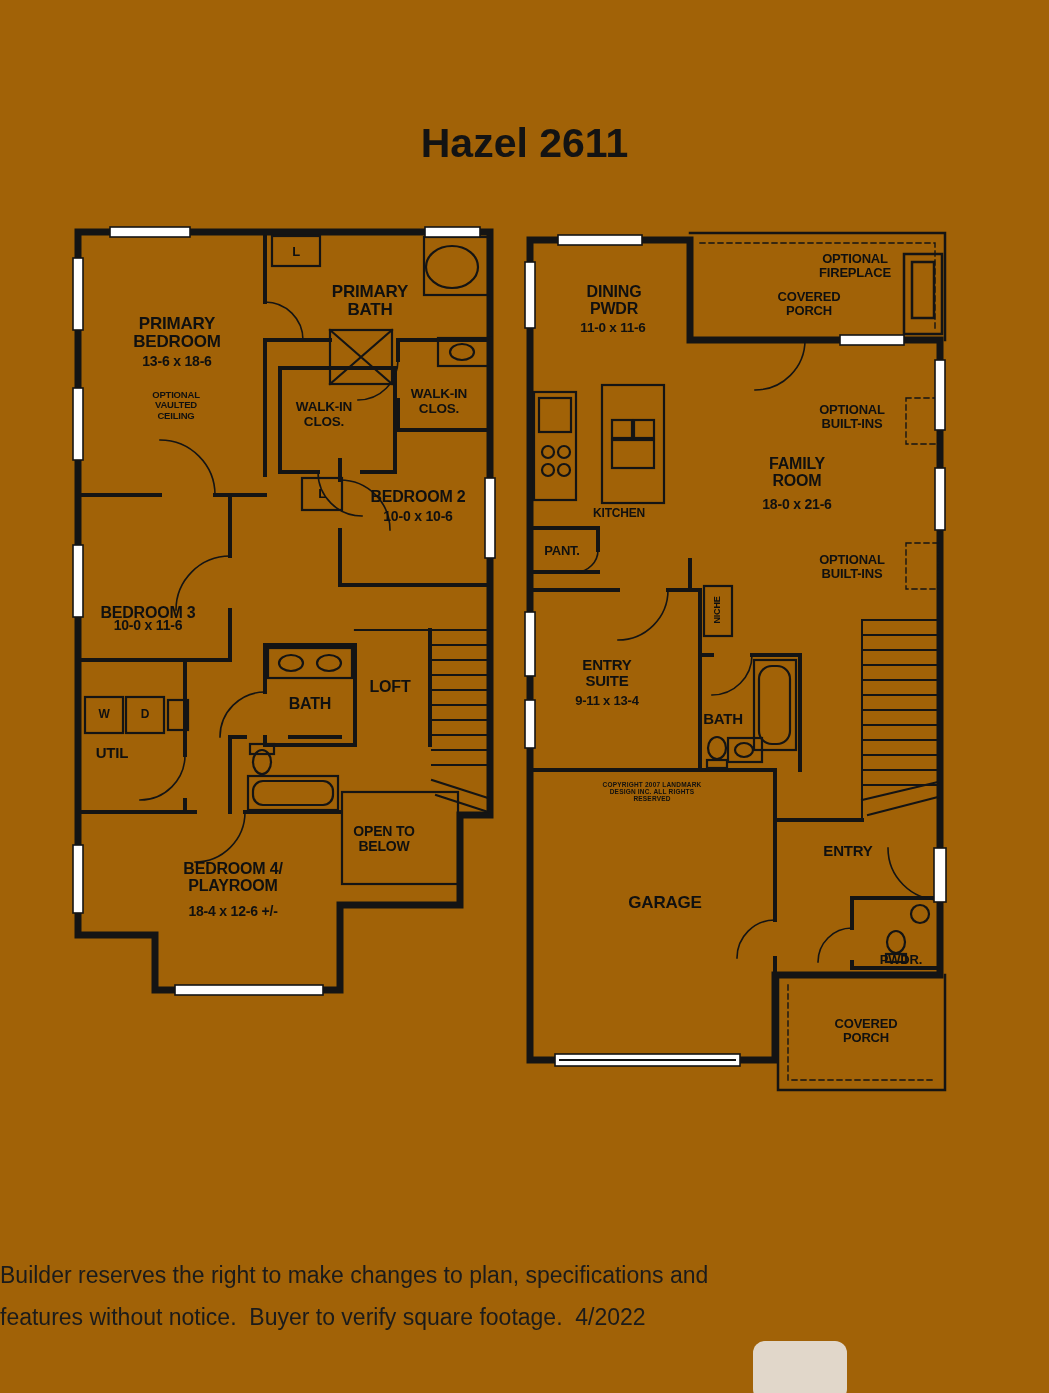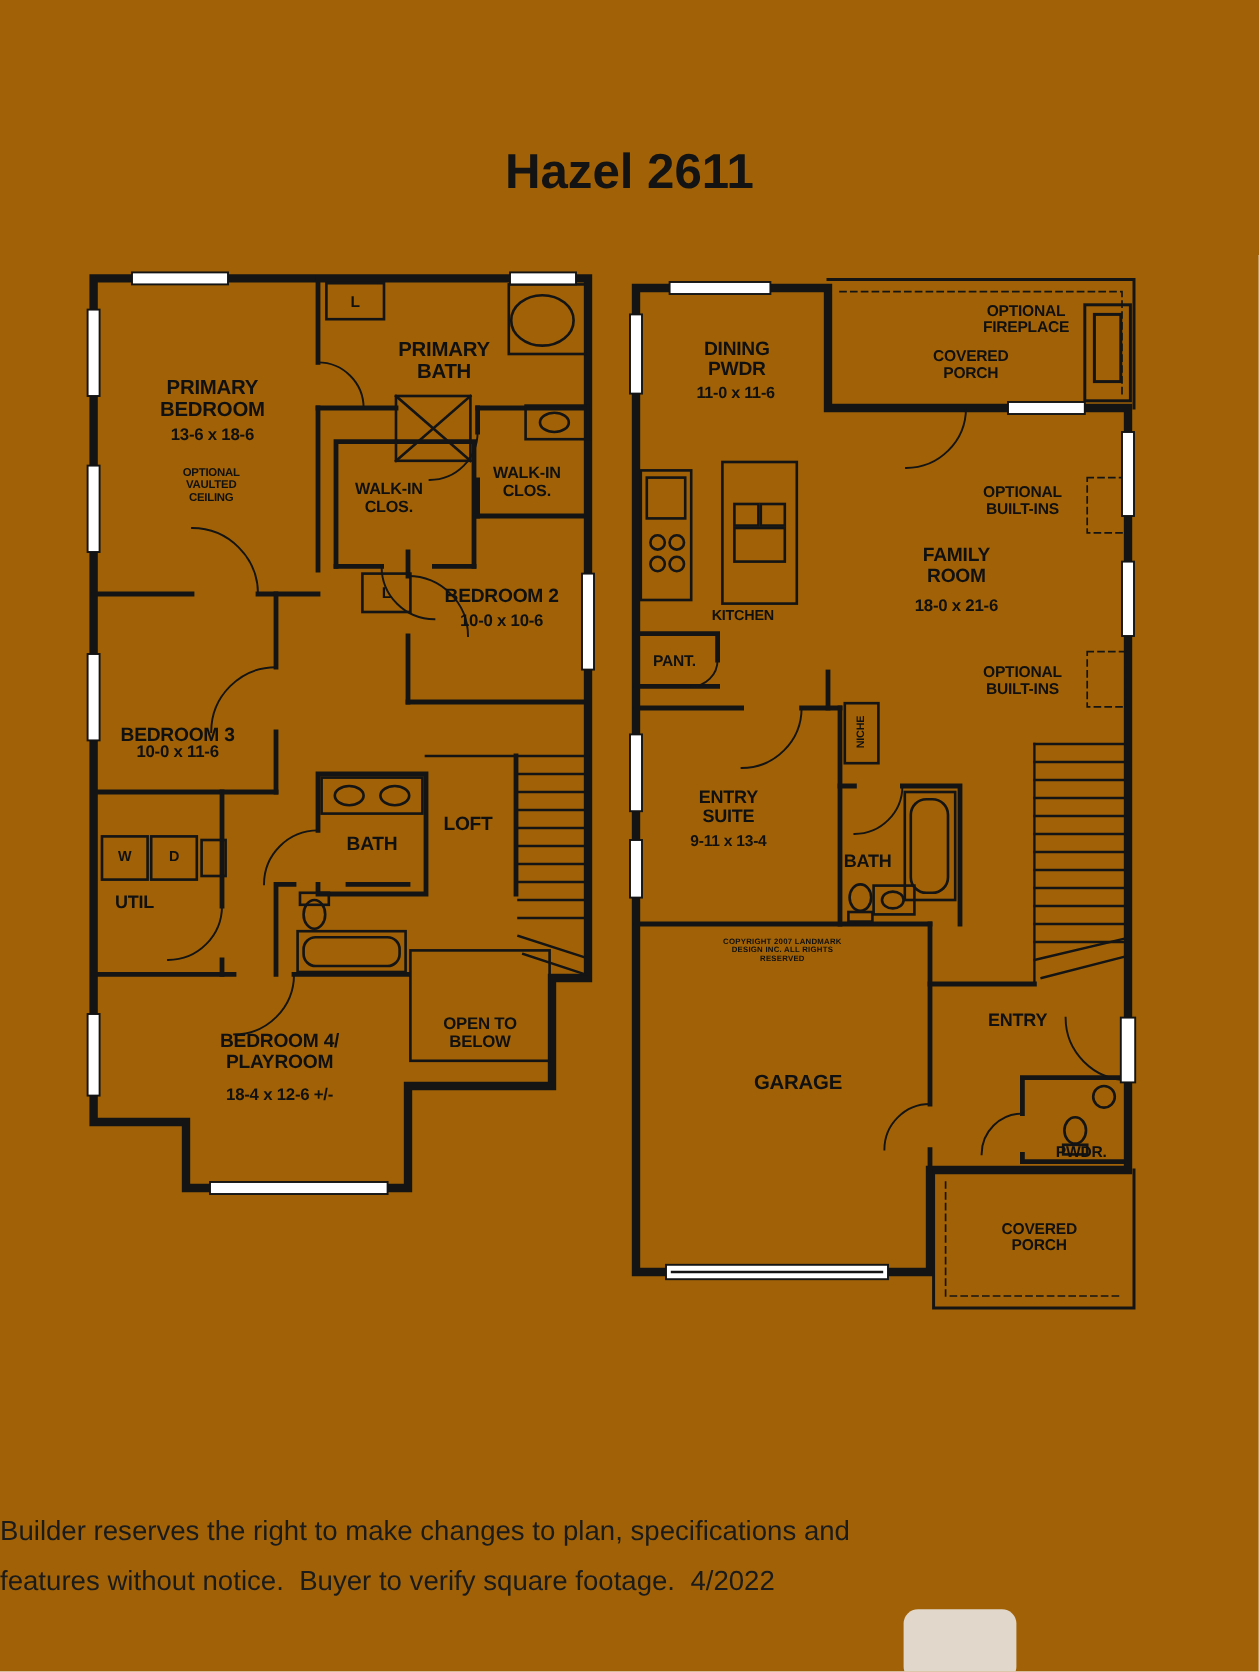--- a/index.html
+++ b/index.html
@@ -195,21 +195,21 @@
   <div class="lbl" style="left:418px;top:497px;width:130px;font-size:16px;">BEDROOM 2</div>
   <div class="lbl" style="left:418px;top:517px;width:120px;font-size:14px;">10-0 x 10-6</div>
   <div class="lbl" style="left:322px;top:494px;font-size:13px;">L</div>
   <div class="lbl" style="left:148px;top:574px;width:130px;font-size:16px;margin-top:39px;">BEDROOM 3</div>
   <div class="lbl" style="left:148px;top:594px;width:120px;font-size:14px;margin-top:32px;">10-0 x 11-6</div>
   <div class="lbl" style="left:310px;top:704px;width:70px;font-size:16px;">BATH</div>
   <div class="lbl" style="left:390px;top:687px;width:70px;font-size:16px;">LOFT</div>
   <div class="lbl" style="left:104px;top:714px;font-size:12px;">W</div>
   <div class="lbl" style="left:145px;top:714px;font-size:12px;">D</div>
   <div class="lbl" style="left:112px;top:753px;width:60px;font-size:15px;">UTIL</div>
-  <div class="lbl" style="left:400px;top:839px;width:86px;font-size:14px;margin-top:22px;">OPEN TO BELOW</div>
+  <div class="lbl" style="left:384px;top:839px;width:86px;font-size:14px;">OPEN TO BELOW</div>
   <div class="lbl" style="left:233px;top:877px;width:125px;font-size:16px;">BEDROOM 4/ PLAYROOM</div>
   <div class="lbl" style="left:233px;top:912px;width:160px;font-size:14px;">18-4 x 12-6 +/-</div>
 
   <div class="lbl" style="left:614px;top:300px;width:85px;font-size:16px;">DINING PWDR</div>
   <div class="lbl" style="left:613px;top:328px;width:110px;font-size:13.5px;">11-0 x 11-6</div>
   <div class="lbl" style="left:855px;top:266px;width:100px;font-size:13px;">OPTIONAL FIREPLACE</div>
   <div class="lbl" style="left:809px;top:304px;width:85px;font-size:13px;">COVERED PORCH</div>
   <div class="lbl" style="left:852px;top:417px;width:92px;font-size:13px;">OPTIONAL BUILT-INS</div>
   <div class="lbl" style="left:797px;top:472px;width:85px;font-size:16px;">FAMILY ROOM</div>
   <div class="lbl" style="left:797px;top:505px;width:110px;font-size:14px;">18-0 x 21-6</div>

